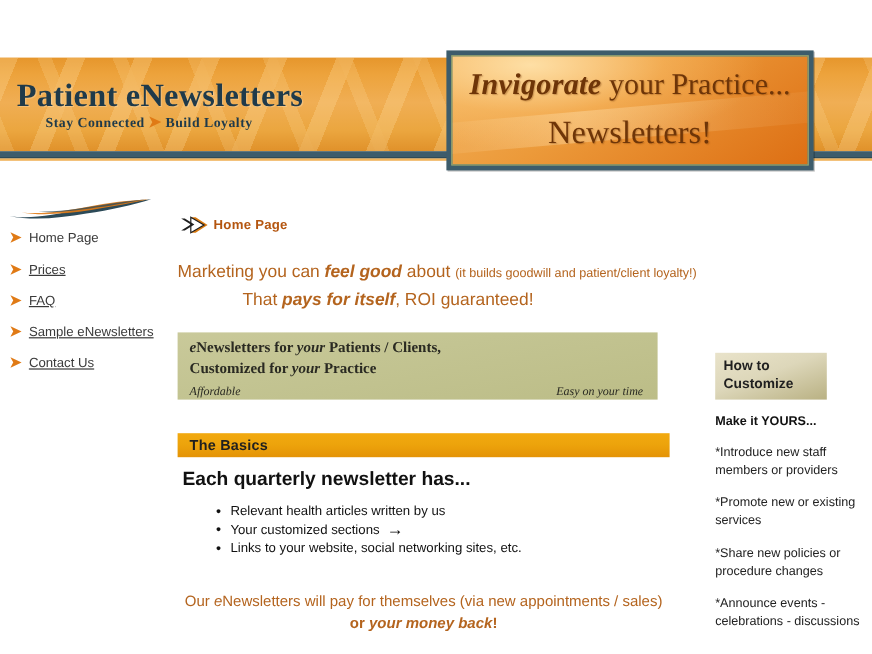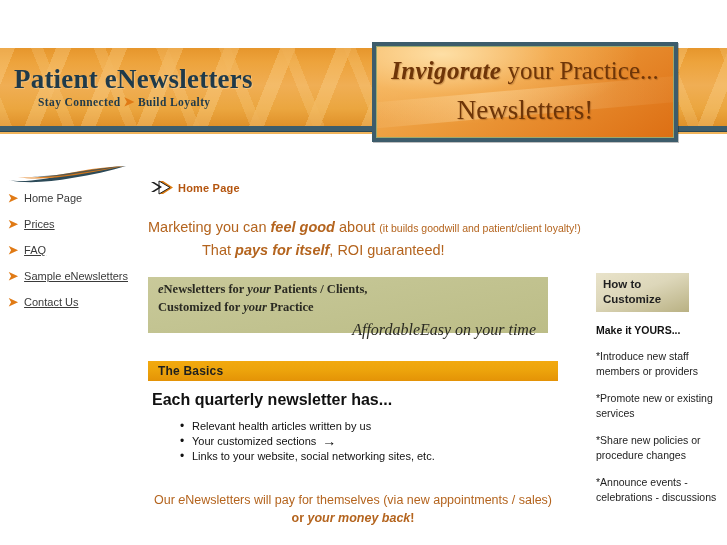--- a/index.html
+++ b/index.html
@@ -264,22 +264,22 @@
     line-height: 18px;
     white-space: nowrap;
   }
   .olive-line.right { text-align: left; }
   .olive-sub {
     position: absolute;
     left: 10px;
     right: 12px;
     top: 44px;
     display: flex;
-    justify-content: flex-end;
-    font-size: 16px;
+    justify-content: space-between;
+    font-size: 10px;
     font-style: italic;
     color: #2a2a22;
   }
   .ital { font-style: italic; }
 
   
   .basics-bar {
     margin-top: 28px;
     width: 410px;
     height: 20px;
@@ -340,21 +340,21 @@
     line-height: 18px;
   }
   .footer-pitch .l2 {
     font-weight: bold;
   }
 
   
   .right-col {
     position: absolute;
     left: 596px;
-    top: 273px;
+    top: 294px;
     width: 125px;
   }
   .howto-head {
     width: 93px;
     box-sizing: border-box;
     padding: 4px 6px 5px 7px;
     background: linear-gradient(160deg, #e9e3ca 0%, #ddd7ba 45%, #b9b183 100%);
     font-size: 11.5px;
     font-weight: bold;
     color: #1f1f1f;

